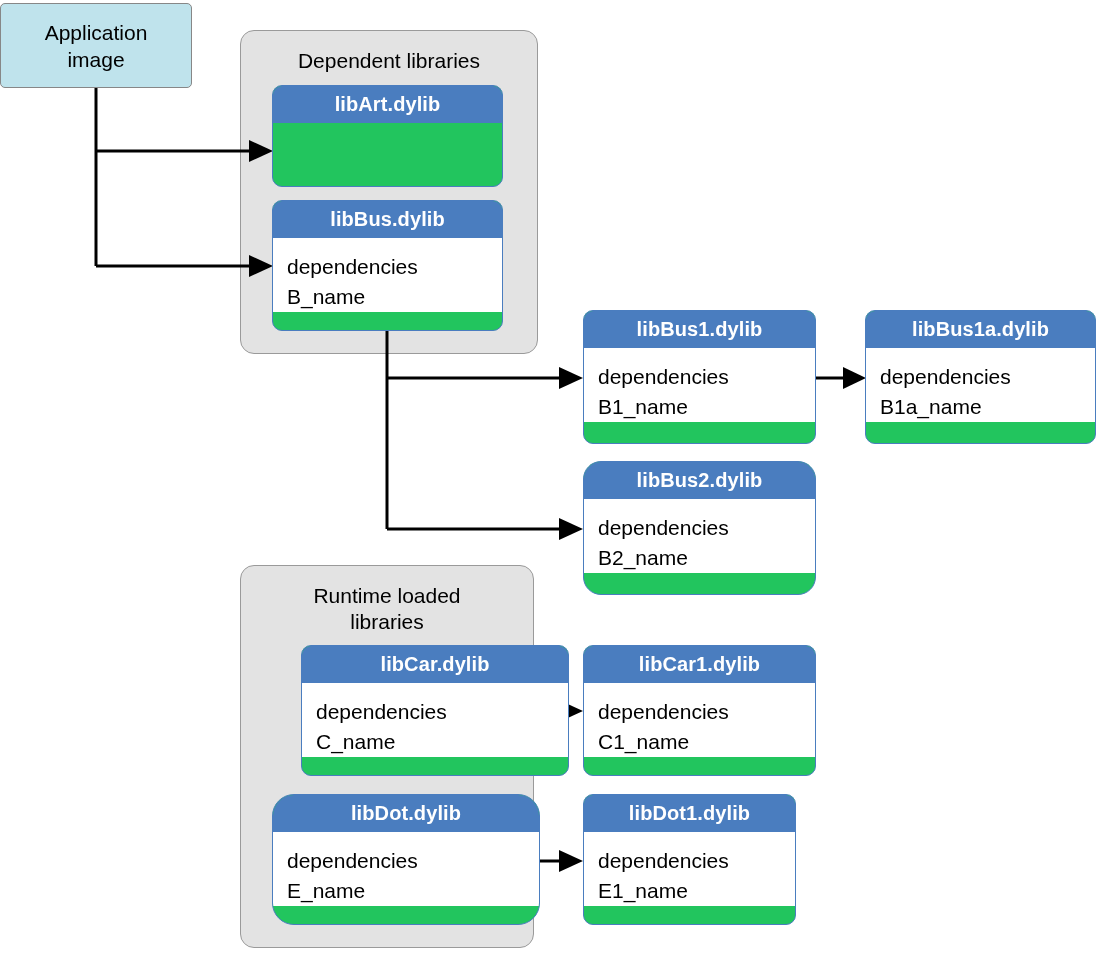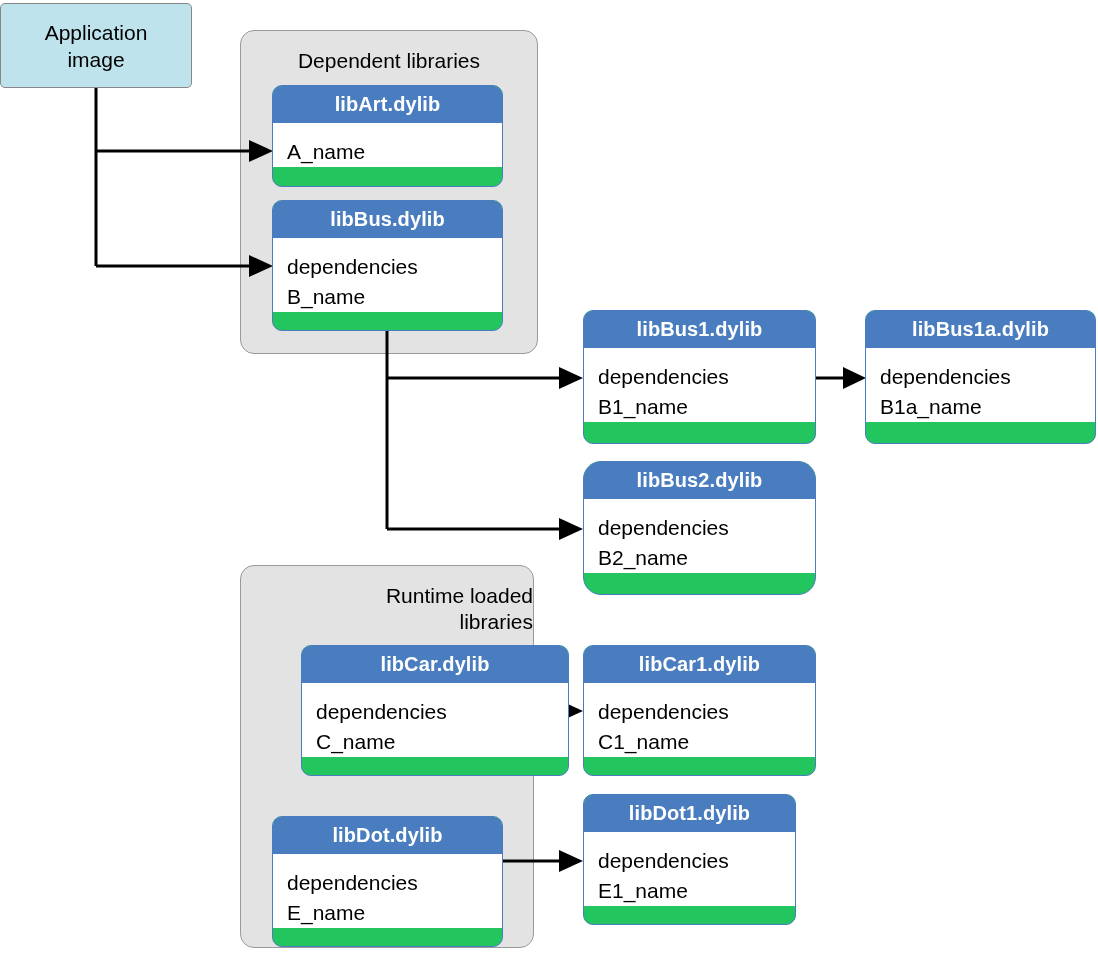--- a/index.html
+++ b/index.html
@@ -108,21 +108,21 @@
 </head>
 <body>
 
 <div id="canvas">
 
   <div class="group-box" style="left:240px; top:30px; width:298px; height:324px;">
     <div class="group-title" style="top:17px;">Dependent libraries</div>
   </div>
 
   <div class="group-box" style="left:240px; top:565px; width:294px; height:383px;">
-    <div class="group-title" style="top:17px;text-align:right;">Runtime loaded
+    <div class="group-title" style="top:17px;">Runtime loaded
 libraries</div>
   </div>
 
   <div class="app-node" style="left:0px; top:3px; width:192px; height:85px;">
     <div class="app-node-label">Application
 image</div>
   </div>
 
   <svg id="wires" viewBox="0 0 1098 954" width="1098" height="954">
 
@@ -147,21 +147,20 @@
 
     <path class="wire" d="M503,711 L559,711"></path>
     <polygon class="wire-head" points="559,700 583,711 559,722"></polygon>
 
     <path class="wire" d="M503,861 L559,861"></path>
     <polygon class="wire-head" points="559,850 583,861 559,872"></polygon>
   </svg>
 
   <div class="lib-card" style="left:272px; top:85px; width:231px; height:102px;">
     <div class="lib-header">libArt.dylib</div>
-    <div class="lib-body">A_name</div>
   </div>
 
   <div class="lib-card" style="left:272px; top:200px; width:231px; height:131px;">
     <div class="lib-header">libBus.dylib</div>
     <div class="lib-body">dependencies
 B_name</div>
   </div>
 
   <div class="lib-card" style="left:583px; top:310px; width:233px; height:134px;">
     <div class="lib-header">libBus1.dylib</div>
@@ -186,21 +185,21 @@
     <div class="lib-body">dependencies
 C_name</div>
   </div>
 
   <div class="lib-card" style="left:583px; top:645px; width:233px; height:131px;">
     <div class="lib-header">libCar1.dylib</div>
     <div class="lib-body">dependencies
 C1_name</div>
   </div>
 
-  <div class="lib-card" style="left:272px; top:816px; width:231px; height:131px;">
+  <div class="lib-card" style="left:272px; top:794px; width:268px; height:131px;border-radius:22px;">
     <div class="lib-header">libDot.dylib</div>
     <div class="lib-body">dependencies
 E_name</div>
   </div>
 
   <div class="lib-card" style="left:583px; top:794px; width:213px; height:131px;">
     <div class="lib-header">libDot1.dylib</div>
     <div class="lib-body">dependencies
 E1_name</div>
   </div>

